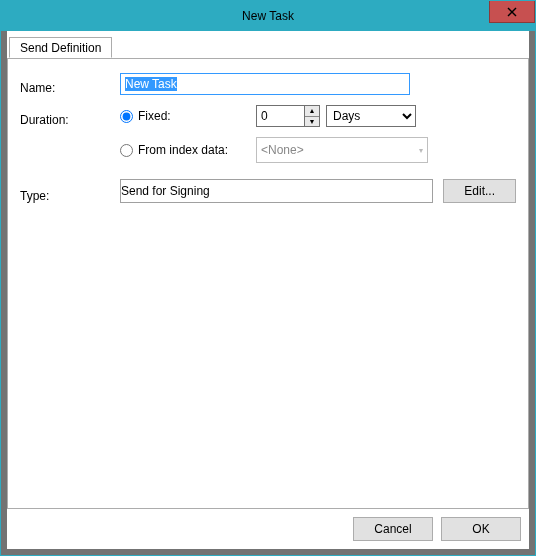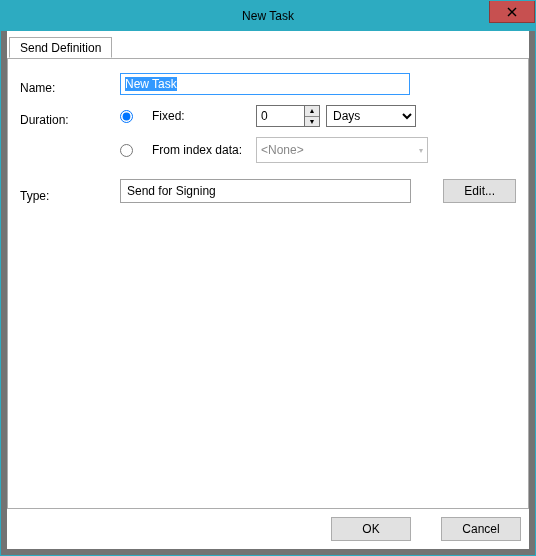--- a/index.html
+++ b/index.html
@@ -99,21 +99,21 @@
     border: 1px solid #3399ff;
     padding: 2px 4px;
     font-size: 12px;
     width: 290px;
     display: flex;
     align-items: center;
   }
   .radio {
     display: flex;
     align-items: center;
-    gap: 19px;
+    gap: 5px;
     width: 130px;
   }
   .radio input { margin: 0; }
   .spinner {
     display: flex;
     align-items: stretch;
     height: 22px;
   }
   .spinner input {
     width: 48px;
@@ -163,35 +163,34 @@
   .combo-disabled .arrow {
     position: absolute;
     right: 4px;
     font-size: 8px;
     color: #bbb;
   }
   .type-box {
     height: 24px;
     border: 1px solid #a0a0a0;
     flex: 1;
-    padding: 3px 6px;
+    padding: 3px 0;
     font-size: 12px;
     display: flex;
     align-items: center;
   }
   .btn {
     height: 24px;
     min-width: 72px;
     border: 1px solid #acacac;
     background: #e1e1e1;
     font-family: inherit;
     font-size: 12px;
     padding: 0 20px;
     cursor: pointer;
-    margin-left: 22px;
   }
   .footer {
     position: absolute;
     bottom: 8px;
     right: 8px;
     display: flex;
     gap: 8px;
   }
   .footer .btn { min-width: 80px; }
 </style>
@@ -267,17 +266,17 @@
           <div class="type-box">
             <span>Send for Signing</span>
           </div>
           <button class="btn">Edit...</button>
         </div>
       </div>
 
     </div>
 
     <div class="footer">
+      <button class="btn">Cancel</button>
       <button class="btn">OK</button>
-      <button class="btn">Cancel</button>
     </div>
   </div>
 </div>
 
 </body></html>

